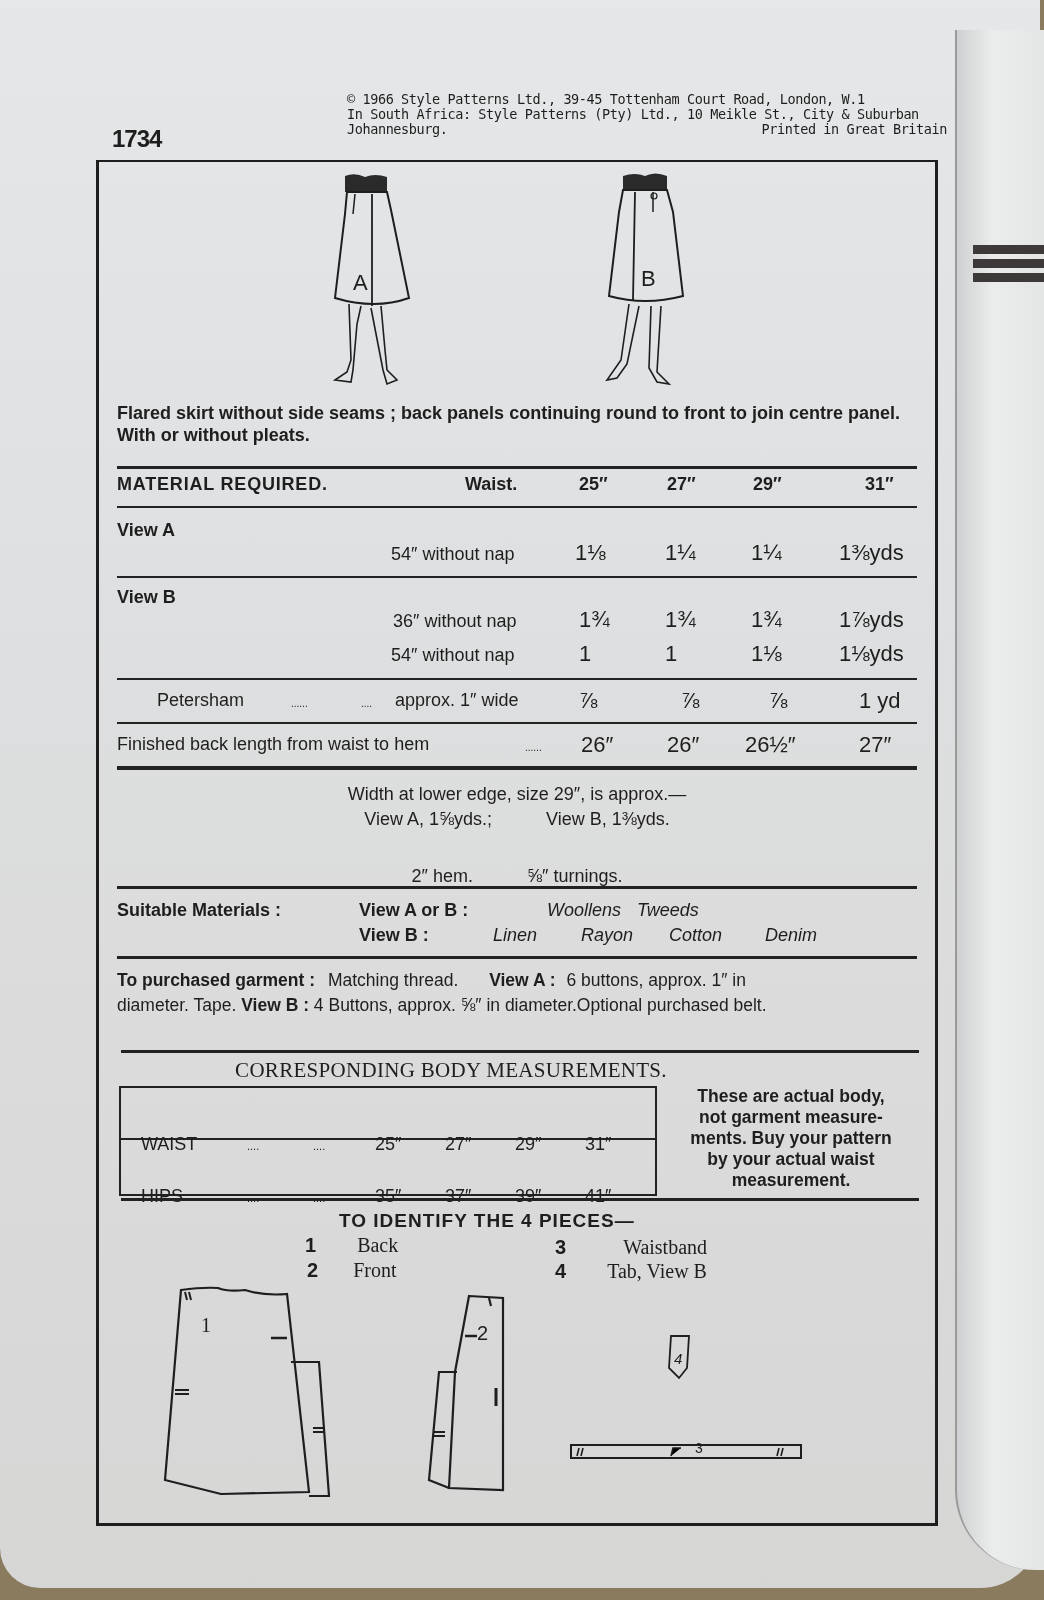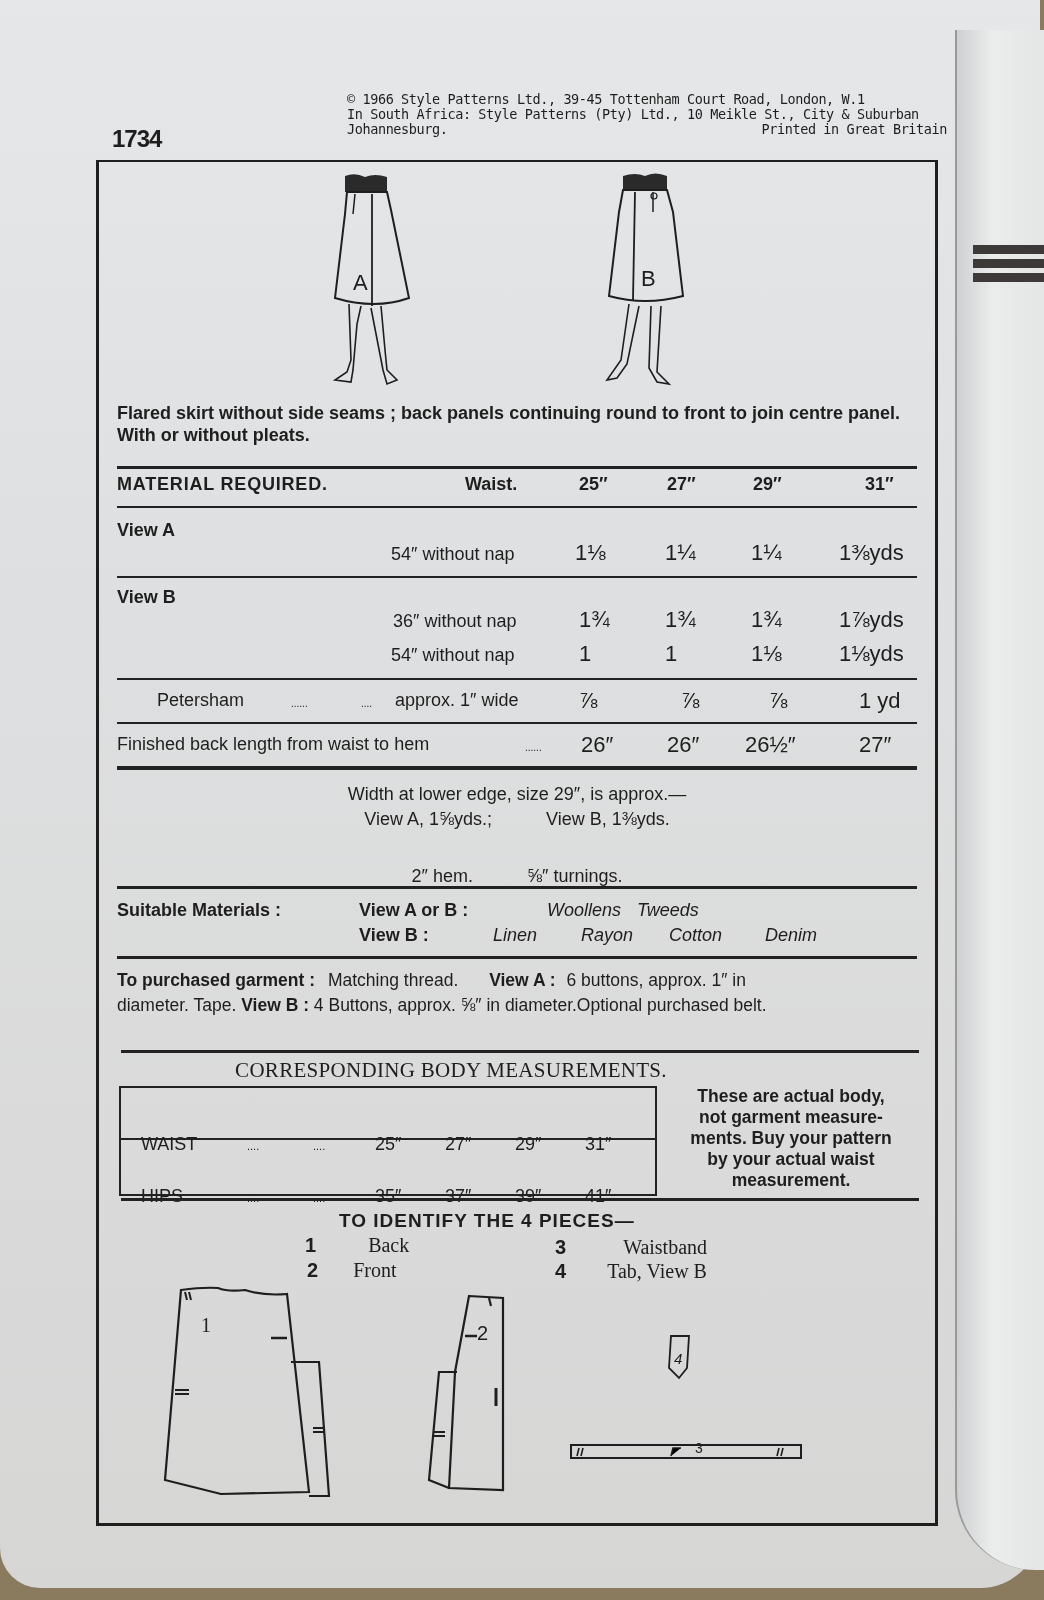--- a/index.html
+++ b/index.html
@@ -258,21 +258,21 @@
         <div>by your actual waist</div>
         <div>measurement.</div>
       </div>
     </div>
     <div class="rule" style="top:1036px;left:22px;width:798px"></div>
 
     
     <div class="pieces-title">TO IDENTIFY THE 4 PIECES—</div>
     <div class="piece" style="left:206px;top:1072px">
       <b>1</b>
-      <span style="margin-left:47px">Back</span>
+      <span style="margin-left:36px">Back</span>
     </div>
     <div class="piece" style="left:208px;top:1097px">
       <b>2</b>
       <span style="margin-left:30px">Front</span>
     </div>
     <div class="piece" style="left:456px;top:1074px">
       <b>3</b>
       <span style="margin-left:52px">Waistband</span>
     </div>
     <div class="piece" style="left:456px;top:1098px">

